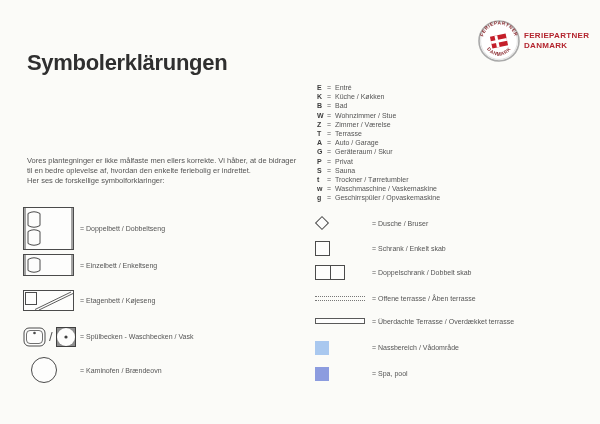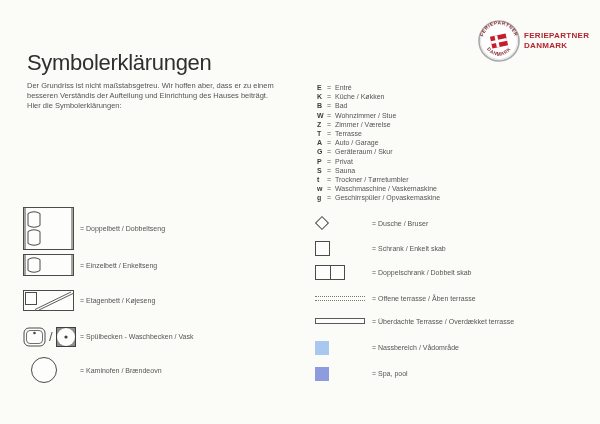--- a/index.html
+++ b/index.html
@@ -2,21 +2,21 @@
 <html><head>
 <meta charset="utf-8">
 <style>
   html,body{margin:0;padding:0;background:#e8e8e6;}
   .page{
     position:relative; width:600px; height:424px; margin:0 auto;
     background:#fbfbf8; overflow:hidden;
     font-family:"Liberation Sans", sans-serif; color:#4a4a4a;
   }
   .h1{
-    position:absolute; left:27px; font-size:22px; font-weight:normal;
+    position:absolute; left:27px; font-size:22px; font-weight:bold;
     letter-spacing:-0.3px; color:#2f2f2f;
   }
   .para{
     position:absolute; left:27px; font-size:7.5px; line-height:10px;
     color:#555; white-space:pre-line;
   }
   
   .letters{position:absolute; left:317px; top:83px; font-size:7px; line-height:9.2px; color:#555;}
   .lrow{white-space:nowrap;}
   .lkey{display:inline-block; width:10px; font-weight:bold; color:#3c3c3c;}
@@ -63,24 +63,24 @@
         <rect x="13" y="15" width="16" height="12" fill="#c41e2a"></rect>
         <rect x="17.6" y="15" width="2.8" height="12" fill="#ffffff"></rect>
         <rect x="13" y="19.6" width="16" height="2.8" fill="#ffffff"></rect>
       </g>
     </svg>
   </div>
   <div class="wordmark" style="color: rgb(179, 36, 46);">FERIEPARTNER
 DANMARK</div>
 
   <div class="h1" style="top:50px;">Symbolerklärungen</div>
-  <div class="para" style="top:81px; width:290px;">Der Grundriss ist nicht maßstabsgetreu. Wir hoffen aber, dass er zu einem
-besseren Verständis der Aufteilung und Einrichtung des Hauses beiträgt.
-Hier die Symbolerklärungen:</div>
-
+
+  <div class="para" style="top:156px; width:300px;">Vores plantegninger er ikke målfaste men ellers korrekte. Vi håber, at de bidrager
+til en bedre oplevelse af, hvordan den enkelte feriebolig er indrettet.
+Her ses de forskellige symbolforklaringer:</div>
 
   <div class="letters">
     <div class="lrow"><span class="lkey">E</span><span class="leq">=</span><span>Entré</span></div>
     <div class="lrow"><span class="lkey">K</span><span class="leq">=</span><span>Küche / Køkken</span></div>
     <div class="lrow"><span class="lkey">B</span><span class="leq">=</span><span>Bad</span></div>
     <div class="lrow"><span class="lkey">W</span><span class="leq">=</span><span>Wohnzimmer / Stue</span></div>
     <div class="lrow"><span class="lkey">Z</span><span class="leq">=</span><span>Zimmer / Værelse</span></div>
     <div class="lrow"><span class="lkey">T</span><span class="leq">=</span><span>Terrasse</span></div>
     <div class="lrow"><span class="lkey">A</span><span class="leq">=</span><span>Auto / Garage</span></div>
     <div class="lrow"><span class="lkey">G</span><span class="leq">=</span><span>Geräteraum / Skur</span></div>

